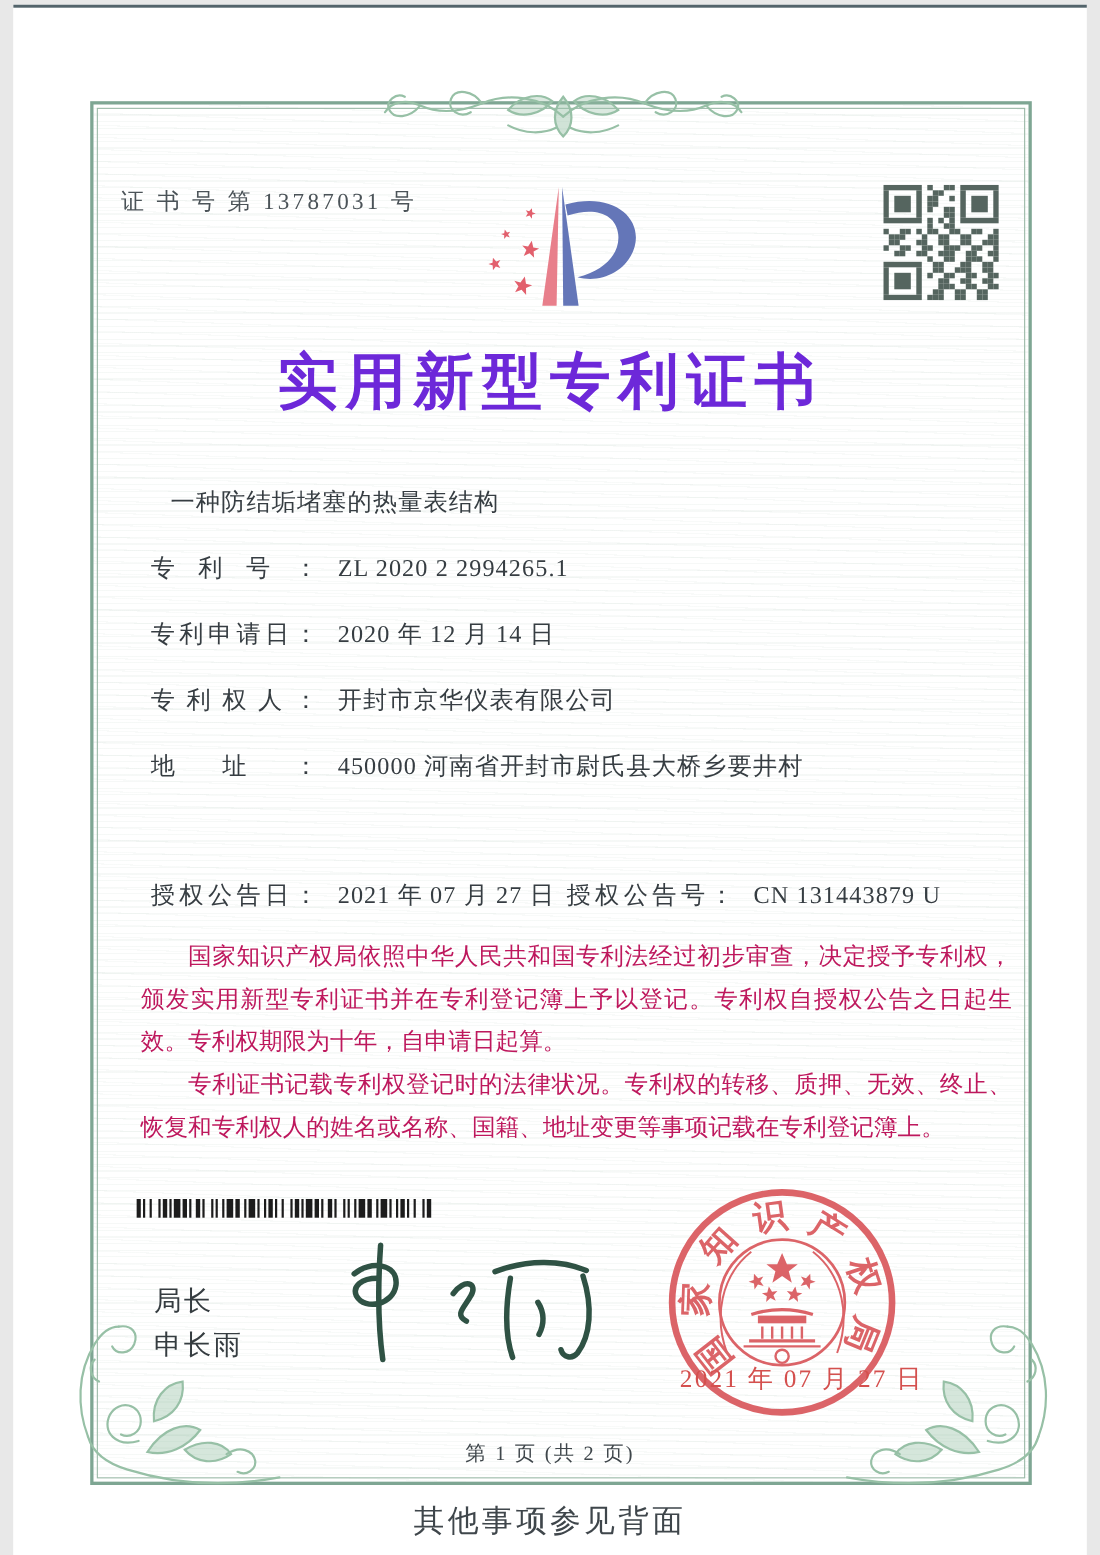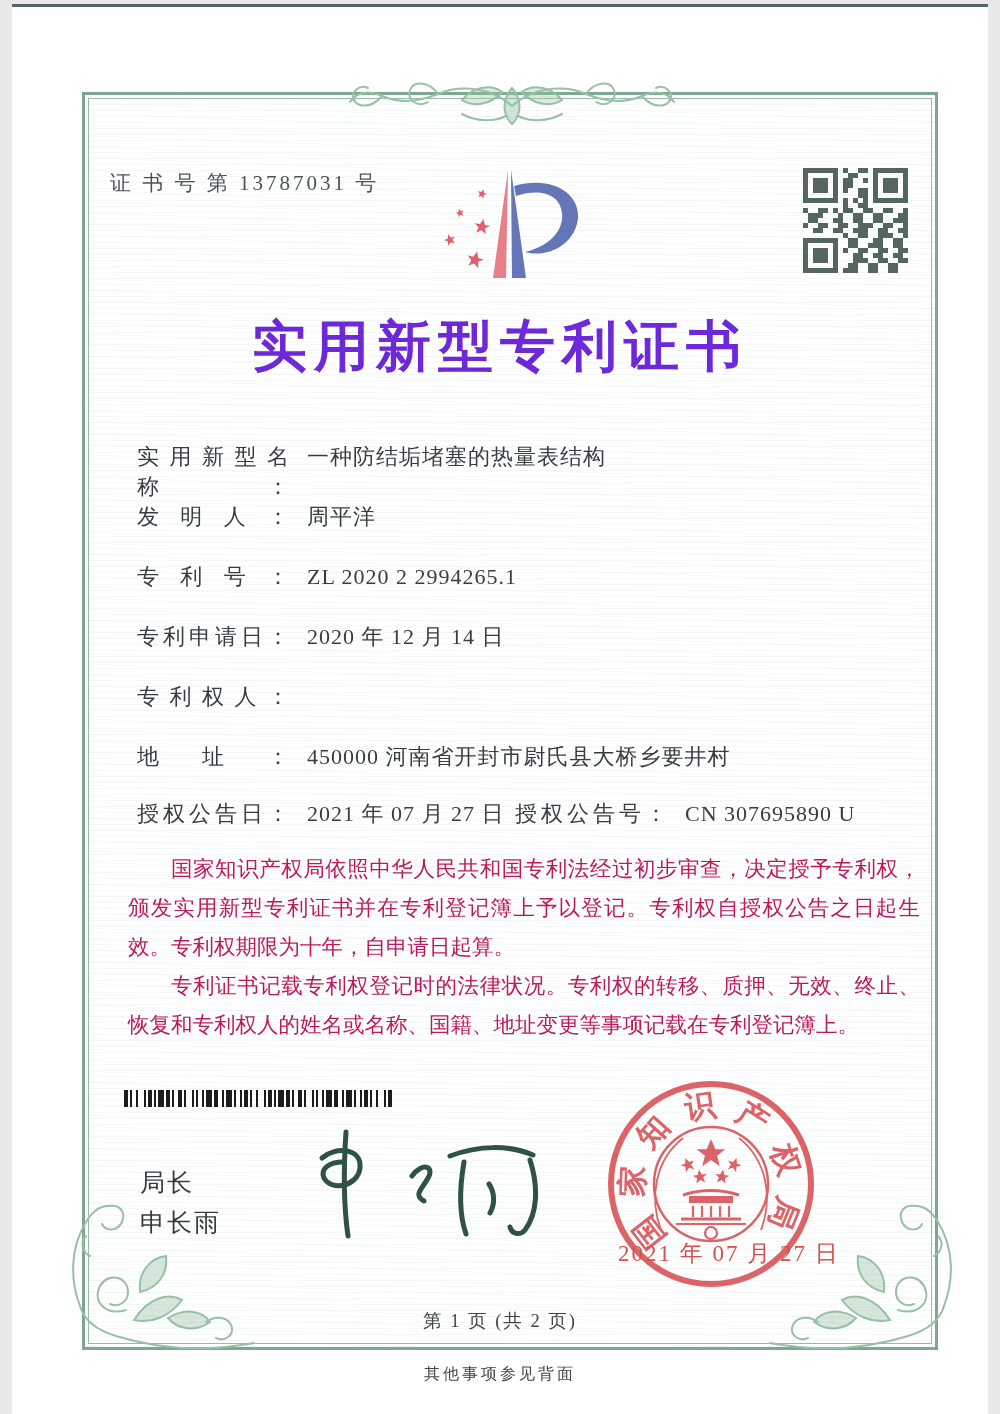--- a/index.html
+++ b/index.html
@@ -31,21 +31,21 @@
   .paras{left:116px;top:846px;width:792px;font-size:21.5px;line-height:39px;text-align:justify;color:#be185d;}
   .paras p{margin:0;text-indent:2em;}
 
   .barcode{left:112px;top:1086px;}
   .director{left:128px;top:1162px;font-size:25px;color:#353c40;letter-spacing:2px;}
   .director div{height:40px;}
   .sig{left:272px;top:1112px;}
   .seal{left:585px;top:1066px;}
   .seal-date{left:606px;top:1234px;font-size:23px;color:#d4504e;letter-spacing:2px;white-space:nowrap;}
   .page-ind{left:0;right:0;top:1304px;text-align:center;font-size:18.5px;color:#3f464b;letter-spacing:2px;}
-  .back-note{left:0;right:0;top:1360px;text-align:center;font-size:16px;color:#3f464b;letter-spacing:3px;}
+  .back-note{left:0;right:0;top:1360px;text-align:center;font-size:28px;color:#3f464b;letter-spacing:3px;}
   svg{display:block;}
 </style>
 </head>
 <body>
 
 <div class="canvas">
 
   <div class="scan-top-edge"></div>
 
   <div class="frame">
@@ -246,52 +246,48 @@
       <rect x="65" y="100" width="5" height="5" fill="#55655f"></rect>
       <rect x="70" y="100" width="5" height="5" fill="#55655f"></rect>
       <rect x="85" y="100" width="5" height="5" fill="#55655f"></rect>
       <rect x="90" y="100" width="5" height="5" fill="#55655f"></rect>
     </svg>
 
   <div class="abs title">实用新型专利证书</div>
 
   <div class="abs fields">
     <div class="frow">
-      <span class="flabel">实用新型名称：</span>
       <span class="fvalue">一种防结垢堵塞的热量表结构</span>
-    </div>
-    <div class="frow">
-      <span class="flabel">发明人：</span>
-      <span class="fvalue">周平洋</span>
     </div>
     <div class="frow">
       <span class="flabel">专利号：</span>
       <span class="fvalue">ZL 2020 2 2994265.1</span>
     </div>
     <div class="frow">
       <span class="flabel">专利申请日：</span>
       <span class="fvalue">2020 年 12 月 14 日</span>
     </div>
     <div class="frow">
       <span class="flabel">专利权人：</span>
+      <span class="fvalue">开封市京华仪表有限公司</span>
     </div>
     <div class="frow">
       <span class="flabel">地址：</span>
       <span class="fvalue">450000  河南省开封市尉氏县大桥乡要井村</span>
     </div>
   </div>
 
   <div class="abs grant-row">
     <div class="grant-col1">
       <span class="flabel">授权公告日：</span>
       <span class="fvalue">2021 年 07 月 27 日</span>
     </div>
     <div class="grant-col2">
       <span class="flabel">授权公告号：</span>
-      <span class="fvalue">CN 307695890 U</span>
+      <span class="fvalue">CN 131443879 U</span>
     </div>
   </div>
 
   <div class="abs paras">
     <p>国家知识产权局依照中华人民共和国专利法经过初步审查，决定授予专利权，颁发实用新型专利证书并在专利登记簿上予以登记。专利权自授权公告之日起生效。专利权期限为十年，自申请日起算。</p>
     <p>专利证书记载专利权登记时的法律状况。专利权的转移、质押、无效、终止、恢复和专利权人的姓名或名称、国籍、地址变更等事项记载在专利登记簿上。</p>
   </div>
 
   <svg class="abs barcode" id="barcode" width="270" height="18" viewBox="0 0 270 18">
       <rect x="0" y="0" width="4" height="17" fill="#1c1c1c"></rect>

